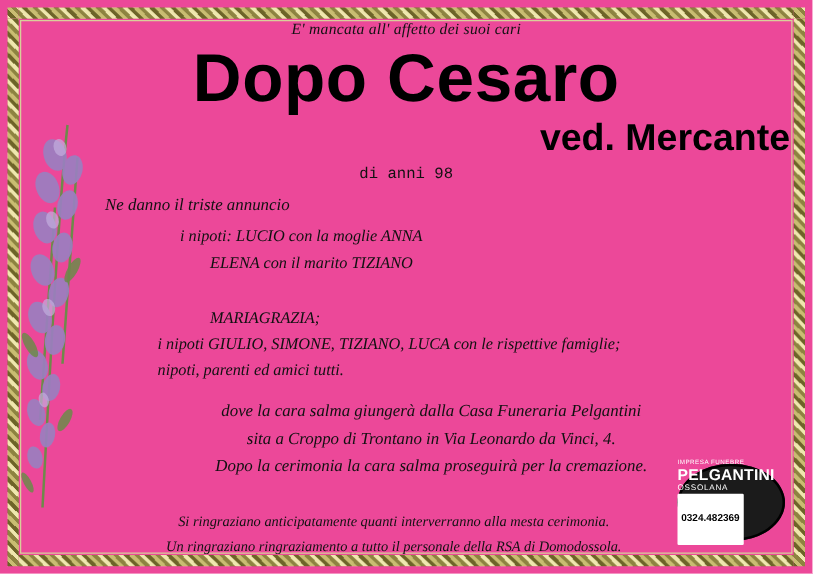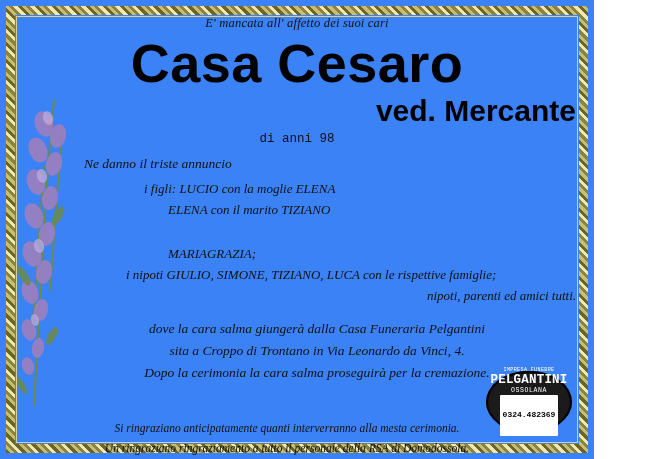--- a/index.html
+++ b/index.html
@@ -5,23 +5,23 @@
   html, body {
     margin: 0;
     padding: 0;
     background: #ffffff;
   }
   body {
     font-family: "Liberation Serif", serif;
   }
   .page {
     position: relative;
-    width: 594px;
+    width: 650px;
     height: 459px;
-    background: #3b82f6;
+    background: #ec4899;
     overflow: hidden;
     box-sizing: border-box;
   }
   
   .border-frame {
     position: absolute;
     left: 6px;
     top: 6px;
     right: 6px;
     bottom: 6px;
@@ -101,37 +101,37 @@
     color: #111;
     line-height: 1.62;
   }
   .family div {
     white-space: nowrap;
   }
   .fam-indent-1 { padding-left: 18px; }
   .fam-indent-2 { padding-left: 42px; }
   .fam-indent-3 { padding-left: 42px; margin-top: 23px; }
   .fam-indent-4 { padding-left: 0px; }
-  .fam-indent-5 { padding-left: 0px; text-align: right; }
+  .fam-indent-5 { padding-left: 0px; }
   .funeral {
     margin-top: 12px;
     font-size: 13.5px;
     font-style: italic;
     color: #111;
     line-height: 1.62;
     text-align: center;
     padding-left: 48px;
     padding-right: 8px;
   }
   .funeral .l1 { text-align: left; padding-left: 10px; }
   .funeral b {
     font-weight: bold;
   }
   .thanks {
-    margin-top: 34px;
+    margin-top: 24px;
     font-size: 11.5px;
     font-style: italic;
     color: #111;
     line-height: 1.75;
     text-align: center;
     padding-left: 40px;
     padding-right: 60px;
   }
   
   .flowers {
@@ -146,24 +146,24 @@
   .logo {
     position: absolute;
     right: 22px;
     bottom: 26px;
     width: 86px;
     height: 62px;
     border-radius: 50%;
     background: #1b1b1b;
     color: #fff;
     text-align: center;
-    font-family: Liberation Mono, monospace;
+    font-family: Liberation Sans, sans-serif;
     display: flex;
     flex-direction: column;
-    align-items: center;
+    align-items: flex-start;
     justify-content: center;
     line-height: 1.12;
     box-shadow: 0 0 0 2px #000 inset;
   }
   .logo .l-top {
     font-size: 5px;
     letter-spacing: 0.4px;
   }
   .logo .l-main {
     font-size: 12.5px;
@@ -226,30 +226,30 @@
       <ellipse cx="10" cy="180" rx="4" ry="11" transform="rotate(-30 10 180)"></ellipse>
       <ellipse cx="38" cy="240" rx="4" ry="10" transform="rotate(30 38 240)"></ellipse>
       <ellipse cx="8" cy="290" rx="3" ry="9" transform="rotate(-28 8 290)"></ellipse>
     </g>
   </svg>
 
   <div class="content">
 
     <div class="lead">E' mancata all' affetto dei suoi cari</div>
 
-    <div class="name">Casa Cesaro</div>
+    <div class="name">Dopo Cesaro</div>
 
     <div class="surname">ved. Mercante</div>
 
     <div class="age">di anni 98</div>
 
     <div class="announce">Ne danno il triste annuncio</div>
 
     <div class="family">
-      <div class="fam-indent-1">i figli: LUCIO con la moglie ELENA</div>
+      <div class="fam-indent-1">i nipoti: LUCIO con la moglie ANNA</div>
       <div class="fam-indent-2">ELENA con il marito TIZIANO</div>
       <div class="fam-indent-3">MARIAGRAZIA;</div>
       <div class="fam-indent-4">i nipoti GIULIO, SIMONE, TIZIANO, LUCA con le rispettive famiglie;</div>
       <div class="fam-indent-5">nipoti, parenti ed amici tutti.</div>
     </div>
 
     <div class="funeral">
       <div>dove la cara salma giungerà dalla Casa Funeraria Pelgantini</div>
       <div>sita a Croppo di Trontano in Via Leonardo da Vinci, 4.</div>
       <div>Dopo la cerimonia la cara salma proseguirà per la cremazione.</div>

